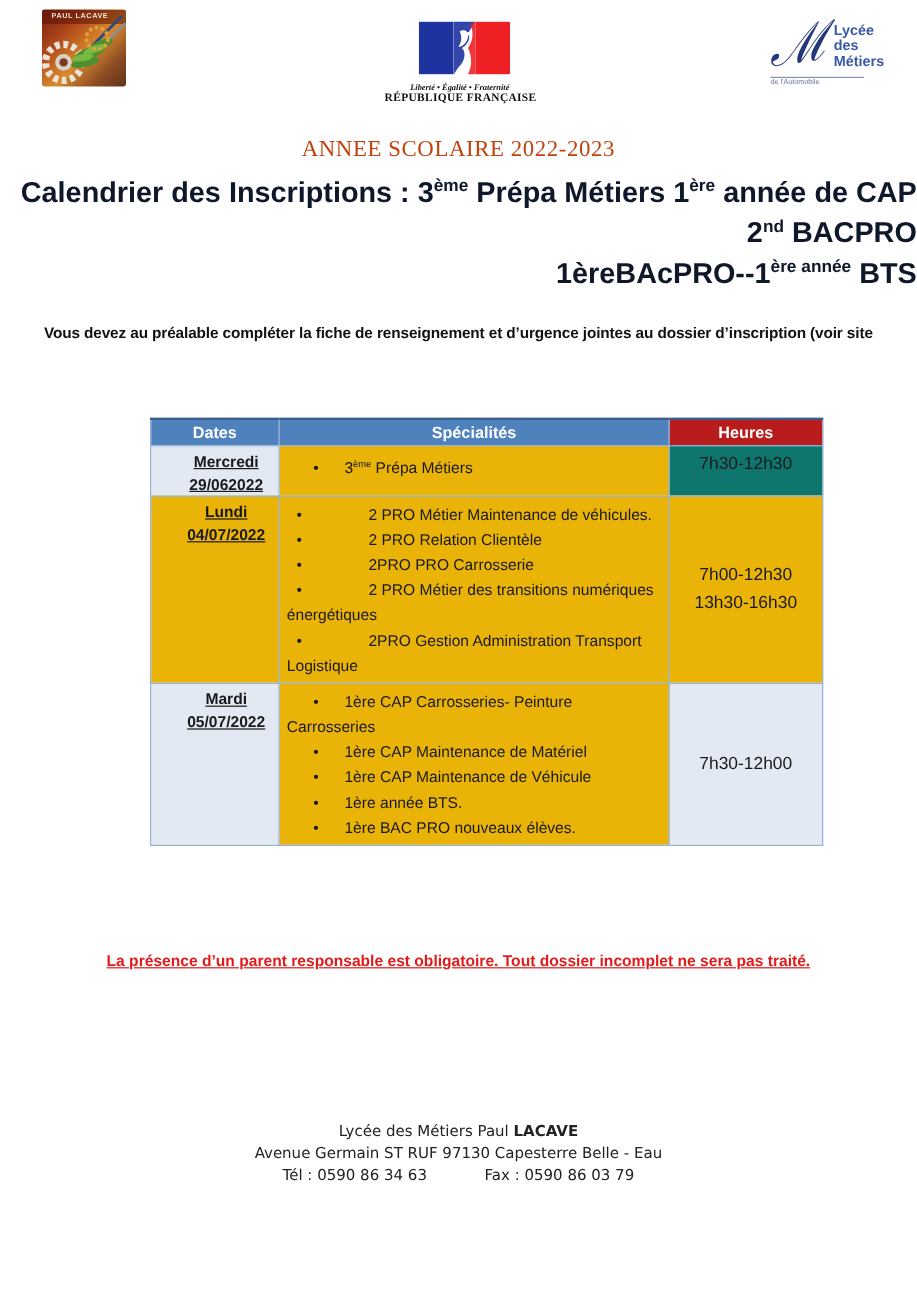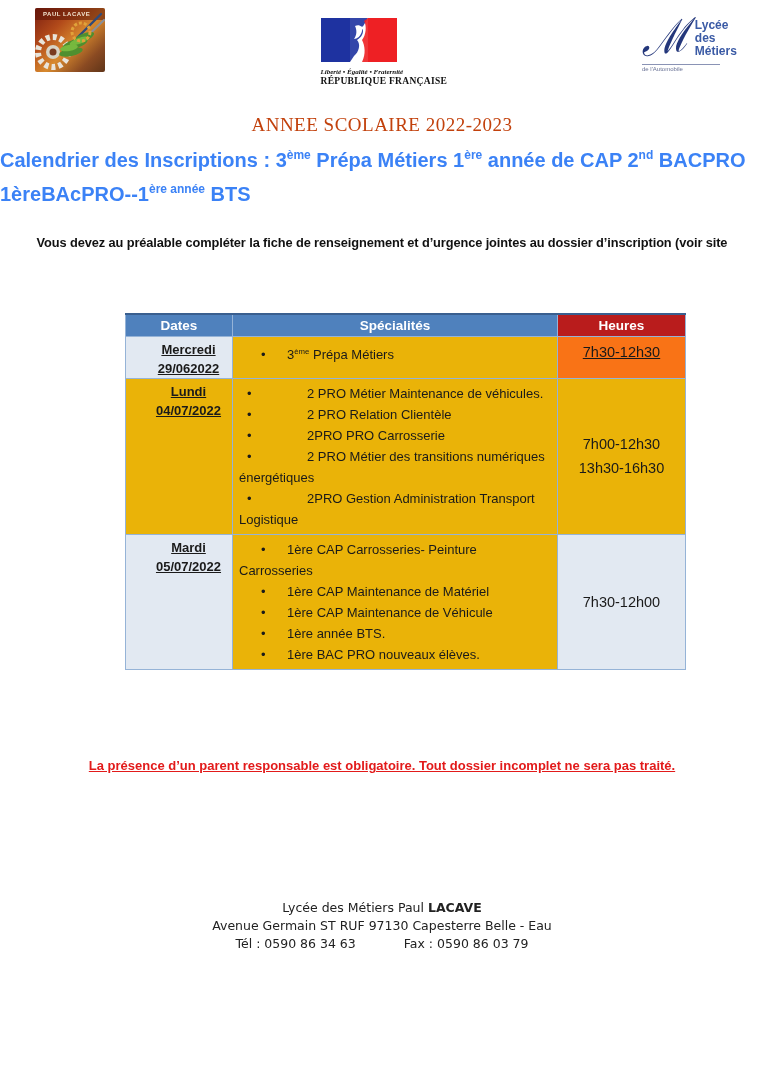--- a/index.html
+++ b/index.html
@@ -28,21 +28,21 @@
     overflow: hidden;
     background: linear-gradient(135deg, #7a1e10 0%, #b24a1a 30%, #d88a2e 55%, #8a4a22 80%, #5f3418 100%);
   }
   .school-logo .badge-caption {
     position: absolute; top: 3px; left: 8px; right: 2px;
     font-size: 6px; font-weight: bold; color: #f3e6d2;
     letter-spacing: .5px; white-space: nowrap;
   }
   .school-logo svg { position: absolute; inset: 0; }
 
-  .rf-logo { width: 104px; text-align: left; margin-top: 10px; }
+  .rf-logo { width: 104px; text-align: right; margin-top: 10px; }
   .rf-flag { width: 76px; height: 44px; display: inline-block; }
   .rf-motto {
     font-family: "Liberation Serif", serif;
     font-style: italic; font-weight: bold;
     font-size: 7px; color: #111; margin-top: 2px; white-space: nowrap;
   }
   .rf-name {
     font-family: "Liberation Serif", serif;
     font-weight: bold; font-size: 9.5px; color: #111;
     letter-spacing: .3px; white-space: nowrap;
@@ -66,22 +66,22 @@
   
   .doc-title {
     margin-top: 14px;
     text-align: center;
     font-family: "Liberation Serif", serif;
     font-size: 19px; letter-spacing: .5px;
     color: #44658F;
   }
   .doc-heading {
     margin-top: 5px;
-    text-align: left;
-    font-size: 20px; font-weight: bold; color: #3b82f6;
+    text-align: right;
+    font-size: 24px; font-weight: bold; color: #0f172a;
     line-height: 29px;
   }
   .doc-heading sup, .spec-item sup { font-size: 60%; vertical-align: super; }
 
   .notice {
     margin-top: 27px;
     text-align: center;
     font-size: 12.8px; font-weight: bold; color: #111;
     white-space: nowrap; letter-spacing: -0.1px;
   }
@@ -228,21 +228,21 @@
   </thead>
   <tbody id="table-body">
       <tr class="row-0 shaded">
         <td class="date-cell" style="background: rgb(226, 233, 242);">
           <div class="date-line">Mercredi</div>
           <div class="date-line">29/062022</div>
         </td>
         <td class="spec-cell">
           <div class="spec-item"><span class="bullet">•</span>3<sup>ème</sup> Prépa Métiers</div>
         </td>
-        <td class="hours-cell" style="background: #f97316; text-decoration: underline;">
+        <td class="hours-cell" style="background: #0f766e;">
           <div>7h30-12h30</div>
         </td>
       </tr>
       <tr class="row-1">
         <td class="date-cell">
           <div class="date-line">Lundi</div>
           <div class="date-line">04/07/2022</div>
         </td>
         <td class="spec-cell">
           <div class="spec-item"><span class="bullet">•</span>2 PRO Métier Maintenance de véhicules.</div>

